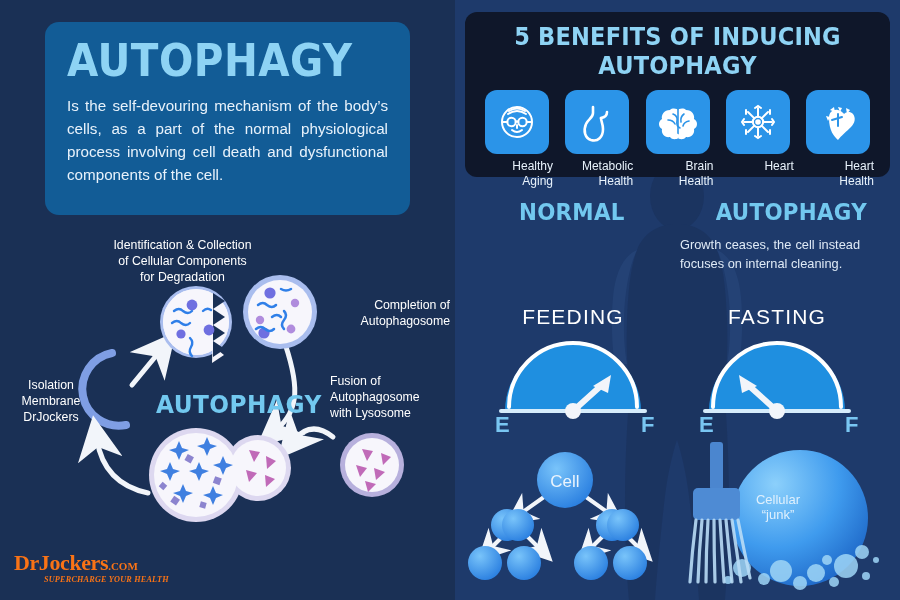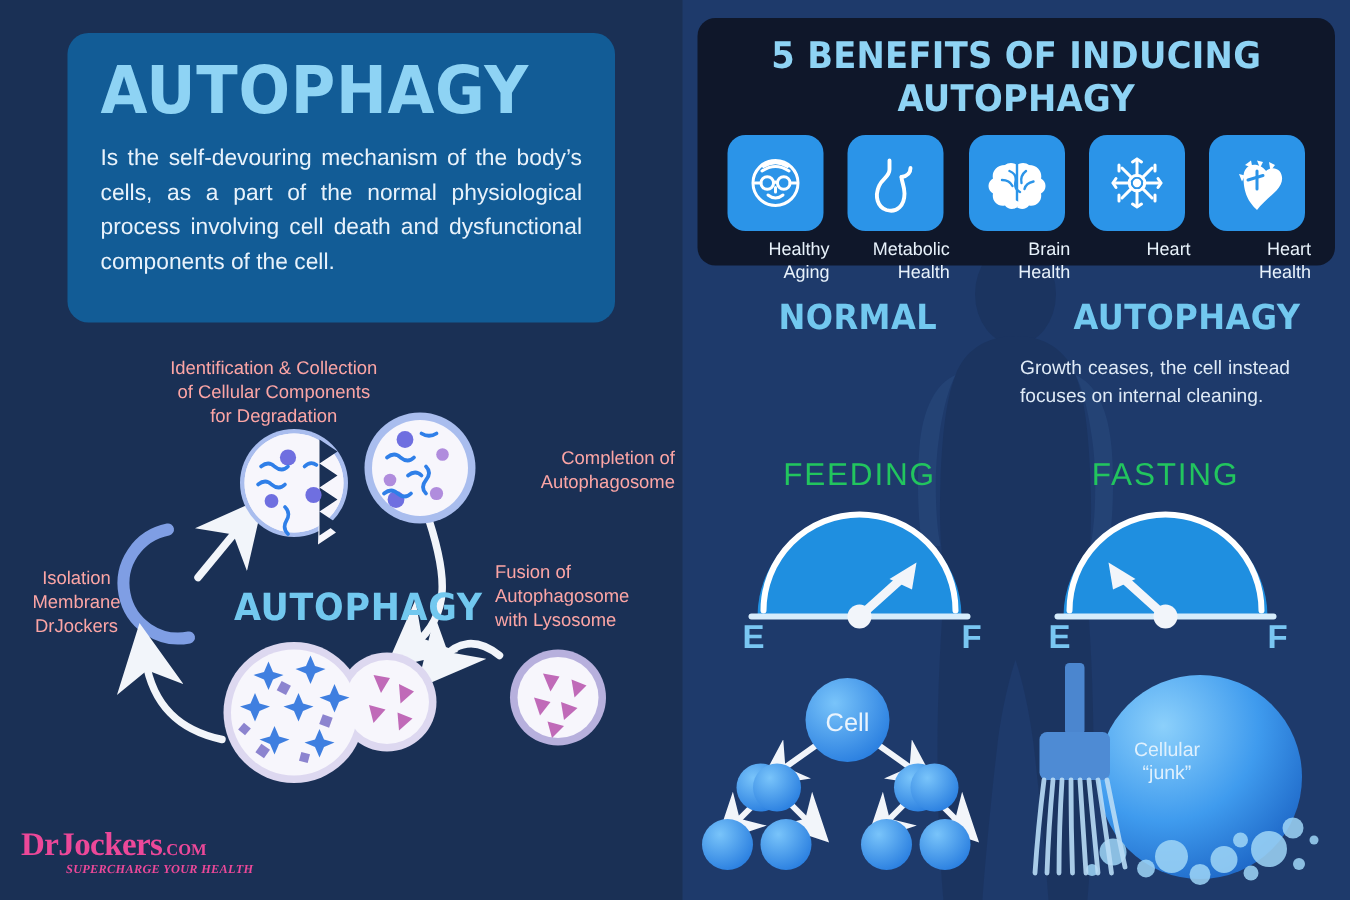--- a/index.html
+++ b/index.html
@@ -46,21 +46,21 @@
     font-size: 15.2px;
     line-height: 1.52;
     color: #e8f2fb;
     text-align: justify;
   }
 
   
   .cycle { position: absolute; left: 0; top: 225px; width: 455px; height: 340px; }
   .cyc-label {
     position: absolute;
-    color: #fca5a5;
+    color: #ffffff;
     font-size: 12.3px;
     line-height: 1.32;
     text-align: center;
     white-space: pre-line;
   }
   #lbl-identification { left: 85px; top: 12px; width: 195px; }
   #lbl-isolation      { left: 12px; top: 152px; width: 78px; }
   #lbl-completion     { left: 330px; top: 48px; width: 120px; text-align: right; margin-top: 24px;}
   #lbl-fusion         { left: 330px; top: 148px; width: 125px; text-align: left;}
   #lbl-formation      { left: 115px; top: 294px; width: 230px; }
@@ -73,21 +73,21 @@
     font-weight: bold;
     font-size: 25px;
     color: #72c8ef;
     transform: scaleX(0.93);
     letter-spacing: 0.5px;
   }
 
   .logo {
     position: absolute; left: 14px; bottom: 16px;
     font-family: "Liberation Serif", serif;
-    color: #ec4899;
+    color: #f97316;
     line-height: 1;
   }
   .logo .l1 { font-size: 22px; font-weight: bold; letter-spacing: -0.4px; }
   .logo .l1 .com { font-size: 11px; letter-spacing: 0; }
   .logo .l2 { font-size: 8.2px; font-style: italic; font-weight: bold; letter-spacing: 0.2px; margin-top: 2px; margin-left: 30px; }
 
   
   .right-panel {
     position: relative;
     width: 445px; height: 600px;
@@ -142,21 +142,21 @@
     font-size: 12.8px; line-height: 1.5;
     color: #dfeaf6; text-align: justify;
   }
   #body-normal    { left: 25px;  top: 40px; }
   #body-autophagy { left: 225px; top: 40px; }
 
   .gauge-block { position: absolute; width: 200px; text-align: center; }
   #gauge-feeding { left: 18px; top: 305px; }
   #gauge-fasting { left: 222px; top: 305px; }
   .gauge-title {
-    font-size: 21px; color: #22c55e; letter-spacing: 1.2px;
+    font-size: 21px; color: #ffffff; letter-spacing: 1.2px;
     font-family: "Liberation Sans", sans-serif;
   }
 
   .celldiv { position: absolute; left: 10px; top: 450px; width: 200px; height: 145px; }
   .junkbox { position: absolute; left: 225px; top: 440px; width: 215px; height: 160px; }
   .junk-label {
     position: absolute; left: 258px; top: 492px; width: 130px;
     text-align: center; color: #dff0fd;
     font-size: 13px; line-height: 1.18;
     white-space: pre-line;

